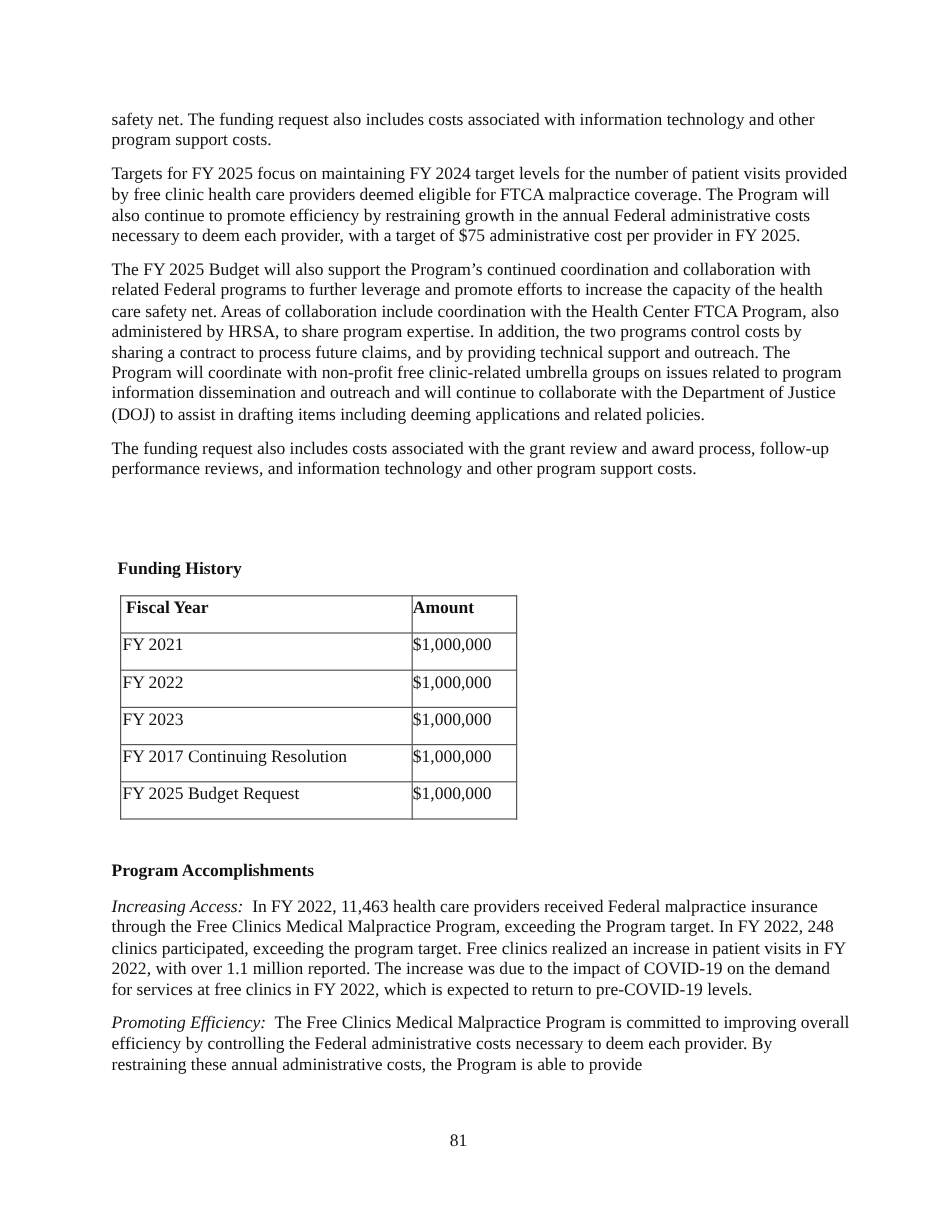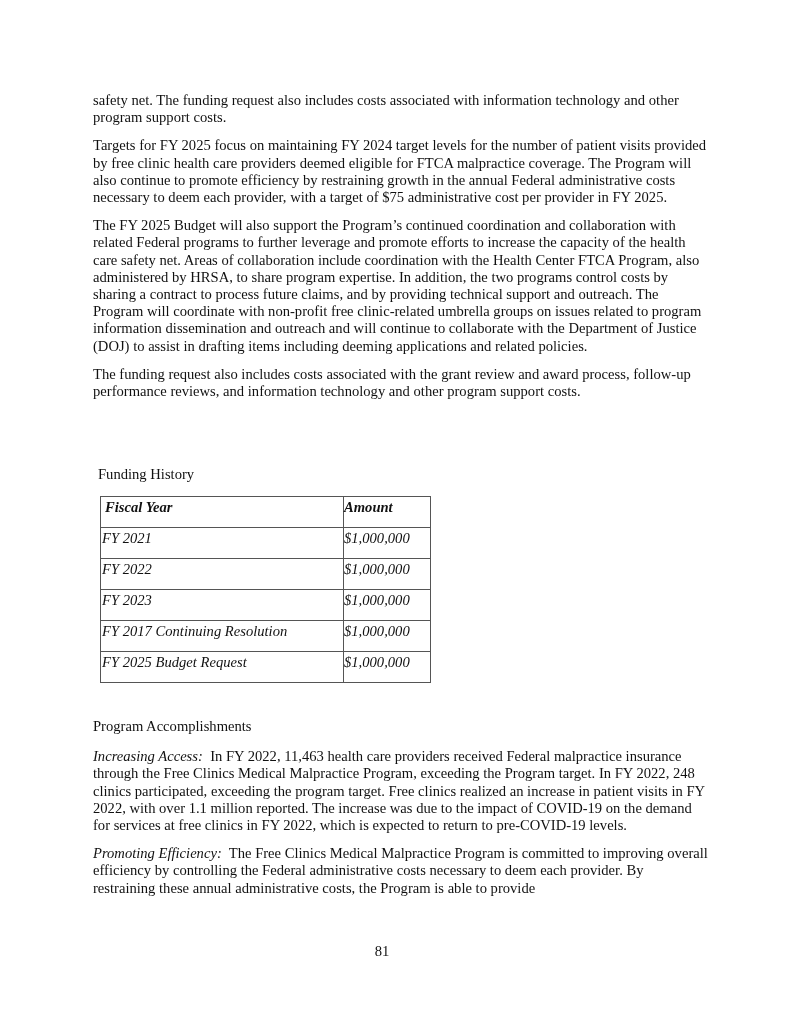--- a/index.html
+++ b/index.html
@@ -20,35 +20,34 @@
     .page {
       position: absolute;
       left: 93px;
       top: 92px;
       width: 615px;
     }
     p {
       margin: 0 0 11px 0;
     }
     .heading {
-      font-weight: normal;
+      font-weight: bold;
       margin: 0;
     }
     .funding-heading {
       position: absolute;
       left: 98px;
       top: 466px;
     }
     table.funding {
       position: absolute;
       left: 100px;
       top: 496px;
       border-collapse: collapse;
       font-size: 14.6px;
-      font-style: italic;
     }
     table.funding td, table.funding th {
       border: 1px solid #555555;
       height: 30px;
       padding: 0;
       vertical-align: top;
       text-align: left;
       font-weight: normal;
     }
     table.funding th {

